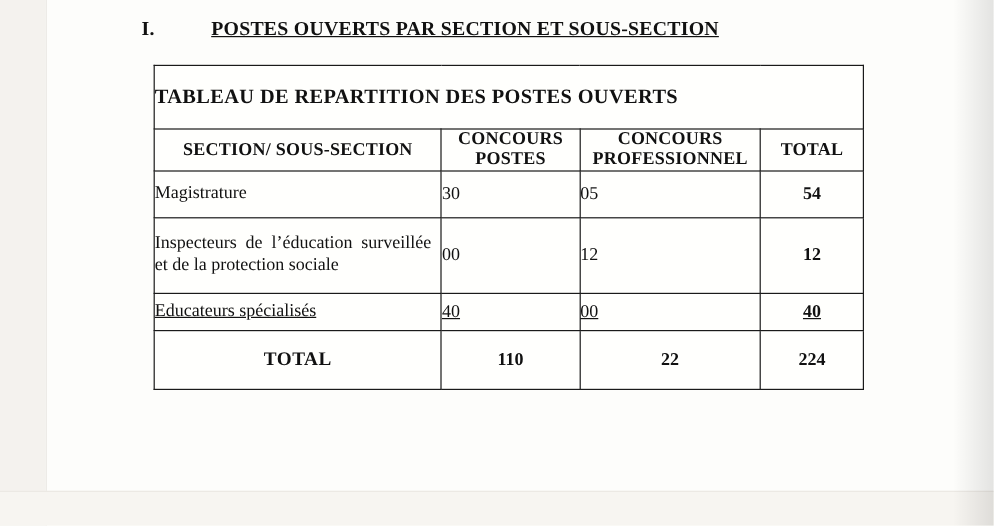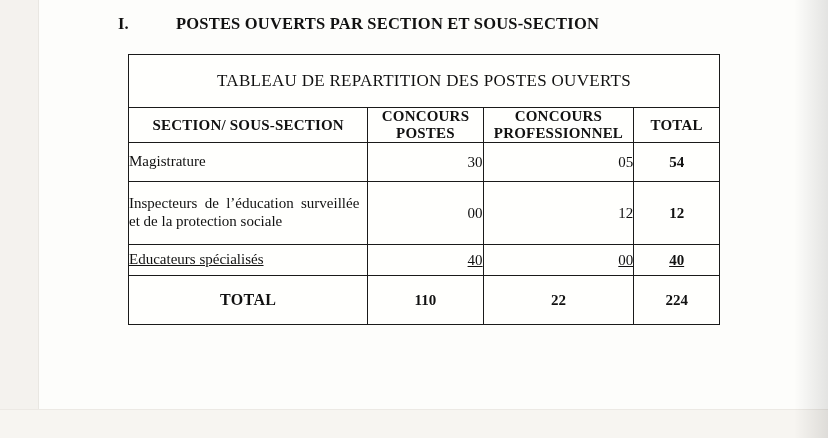--- a/index.html
+++ b/index.html
@@ -67,20 +67,21 @@
     align-items: baseline;
     font-weight: bold;
     font-size: 16.5px;
     letter-spacing: 0.2px;
   }
   .heading .num {
     width: 58px;
   }
   .heading .text {
     white-space: nowrap;
+    text-decoration: underline;
   }
 
   .table-wrap {
     position: absolute;
     left: 128px;
     top: 54px;
     width: 592px;
   }
 
   table.main {
@@ -91,22 +92,22 @@
   }
   table.main, table.main td, table.main th {
     border: 1px solid #1a1a1a;
   }
   table.main td, table.main th {
     padding: 0;
     vertical-align: middle;
   }
 
   .tbl-title {
-    text-align: center;
-    font-weight: normal;
+    text-align: left;
+    font-weight: bold;
     font-size: 17px;
     height: 52px;
     letter-spacing: 0.3px;
   }
 
   thead .hdr {
     text-align: center;
     font-weight: bold;
     font-size: 15px;
     line-height: 1.12;
@@ -124,21 +125,21 @@
     line-height: 1.18;
     border-radius: 11px;
   }
   td.label.justify {
     text-align: justify;
     text-align-last: left;
     padding-right: 8px;
     margin-left: 12px;
   }
   td.num {
-    text-align: right;
+    text-align: left;
     font-size: 15px;
   }
   td.total-num {
     text-align: center;
     font-size: 15px;
     font-weight: bold;
   }
 
   tr.r1 td { height: 38px; }
   tr.r2 td { height: 42px; }

